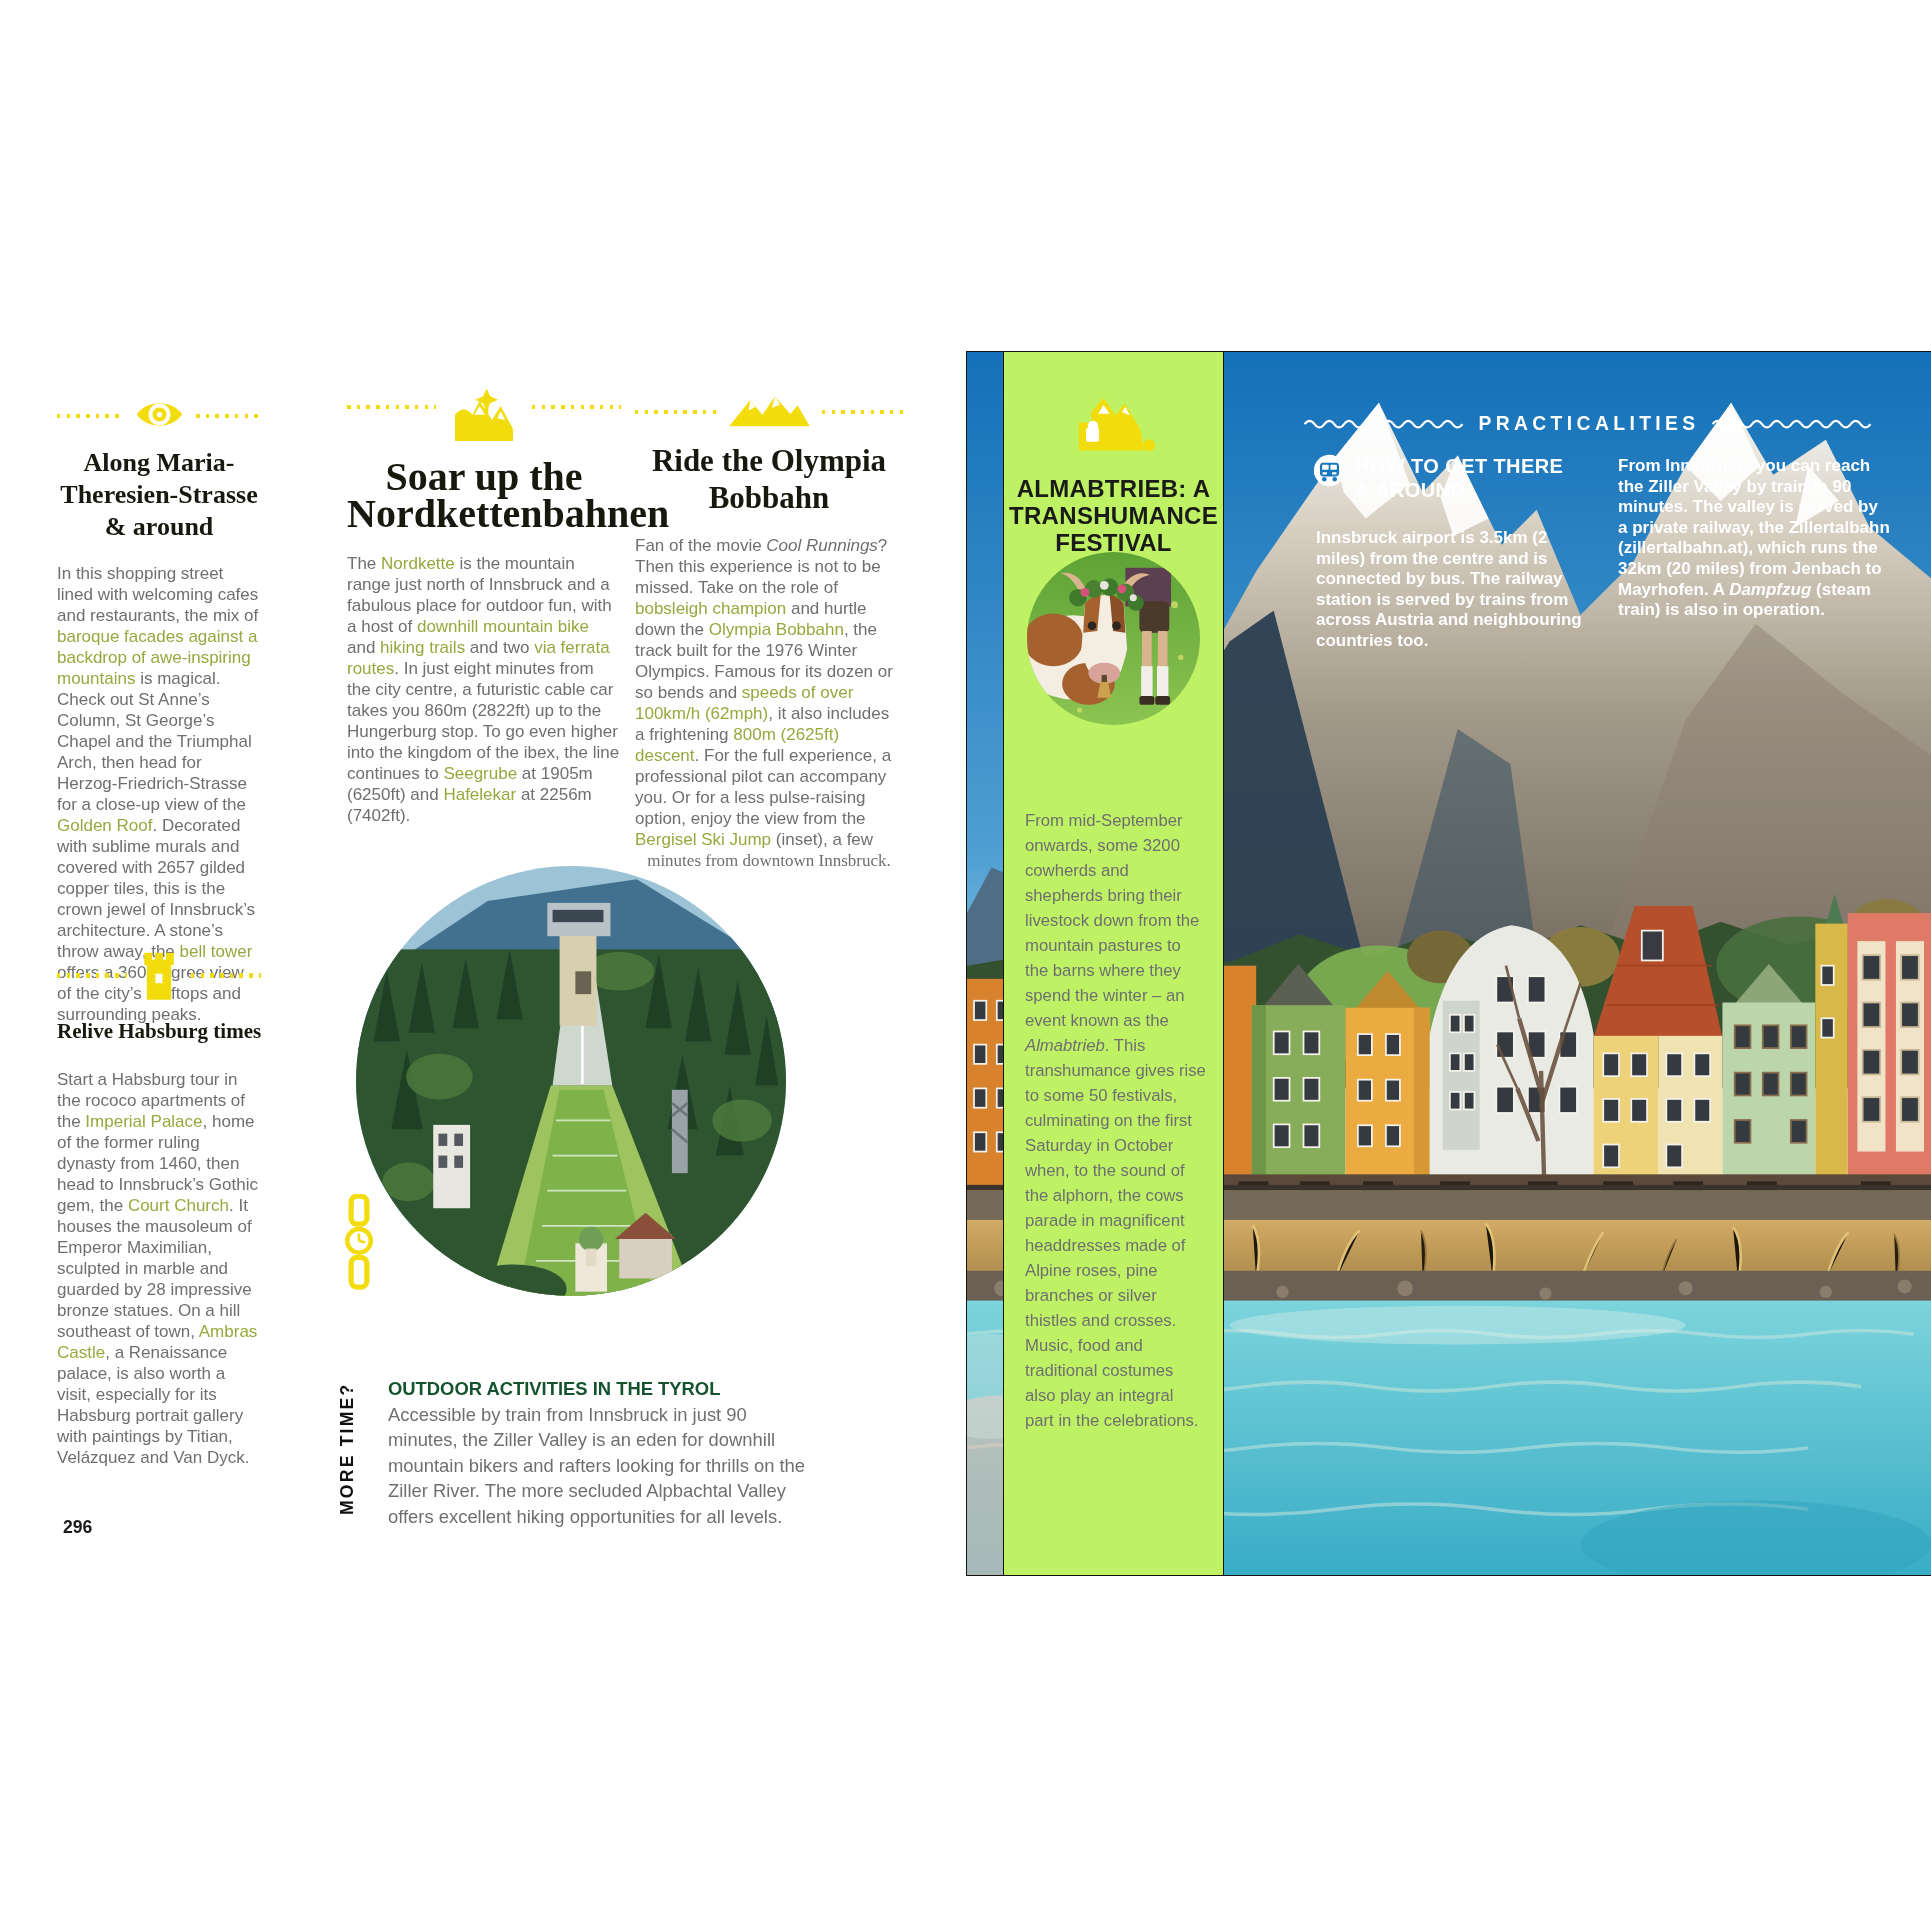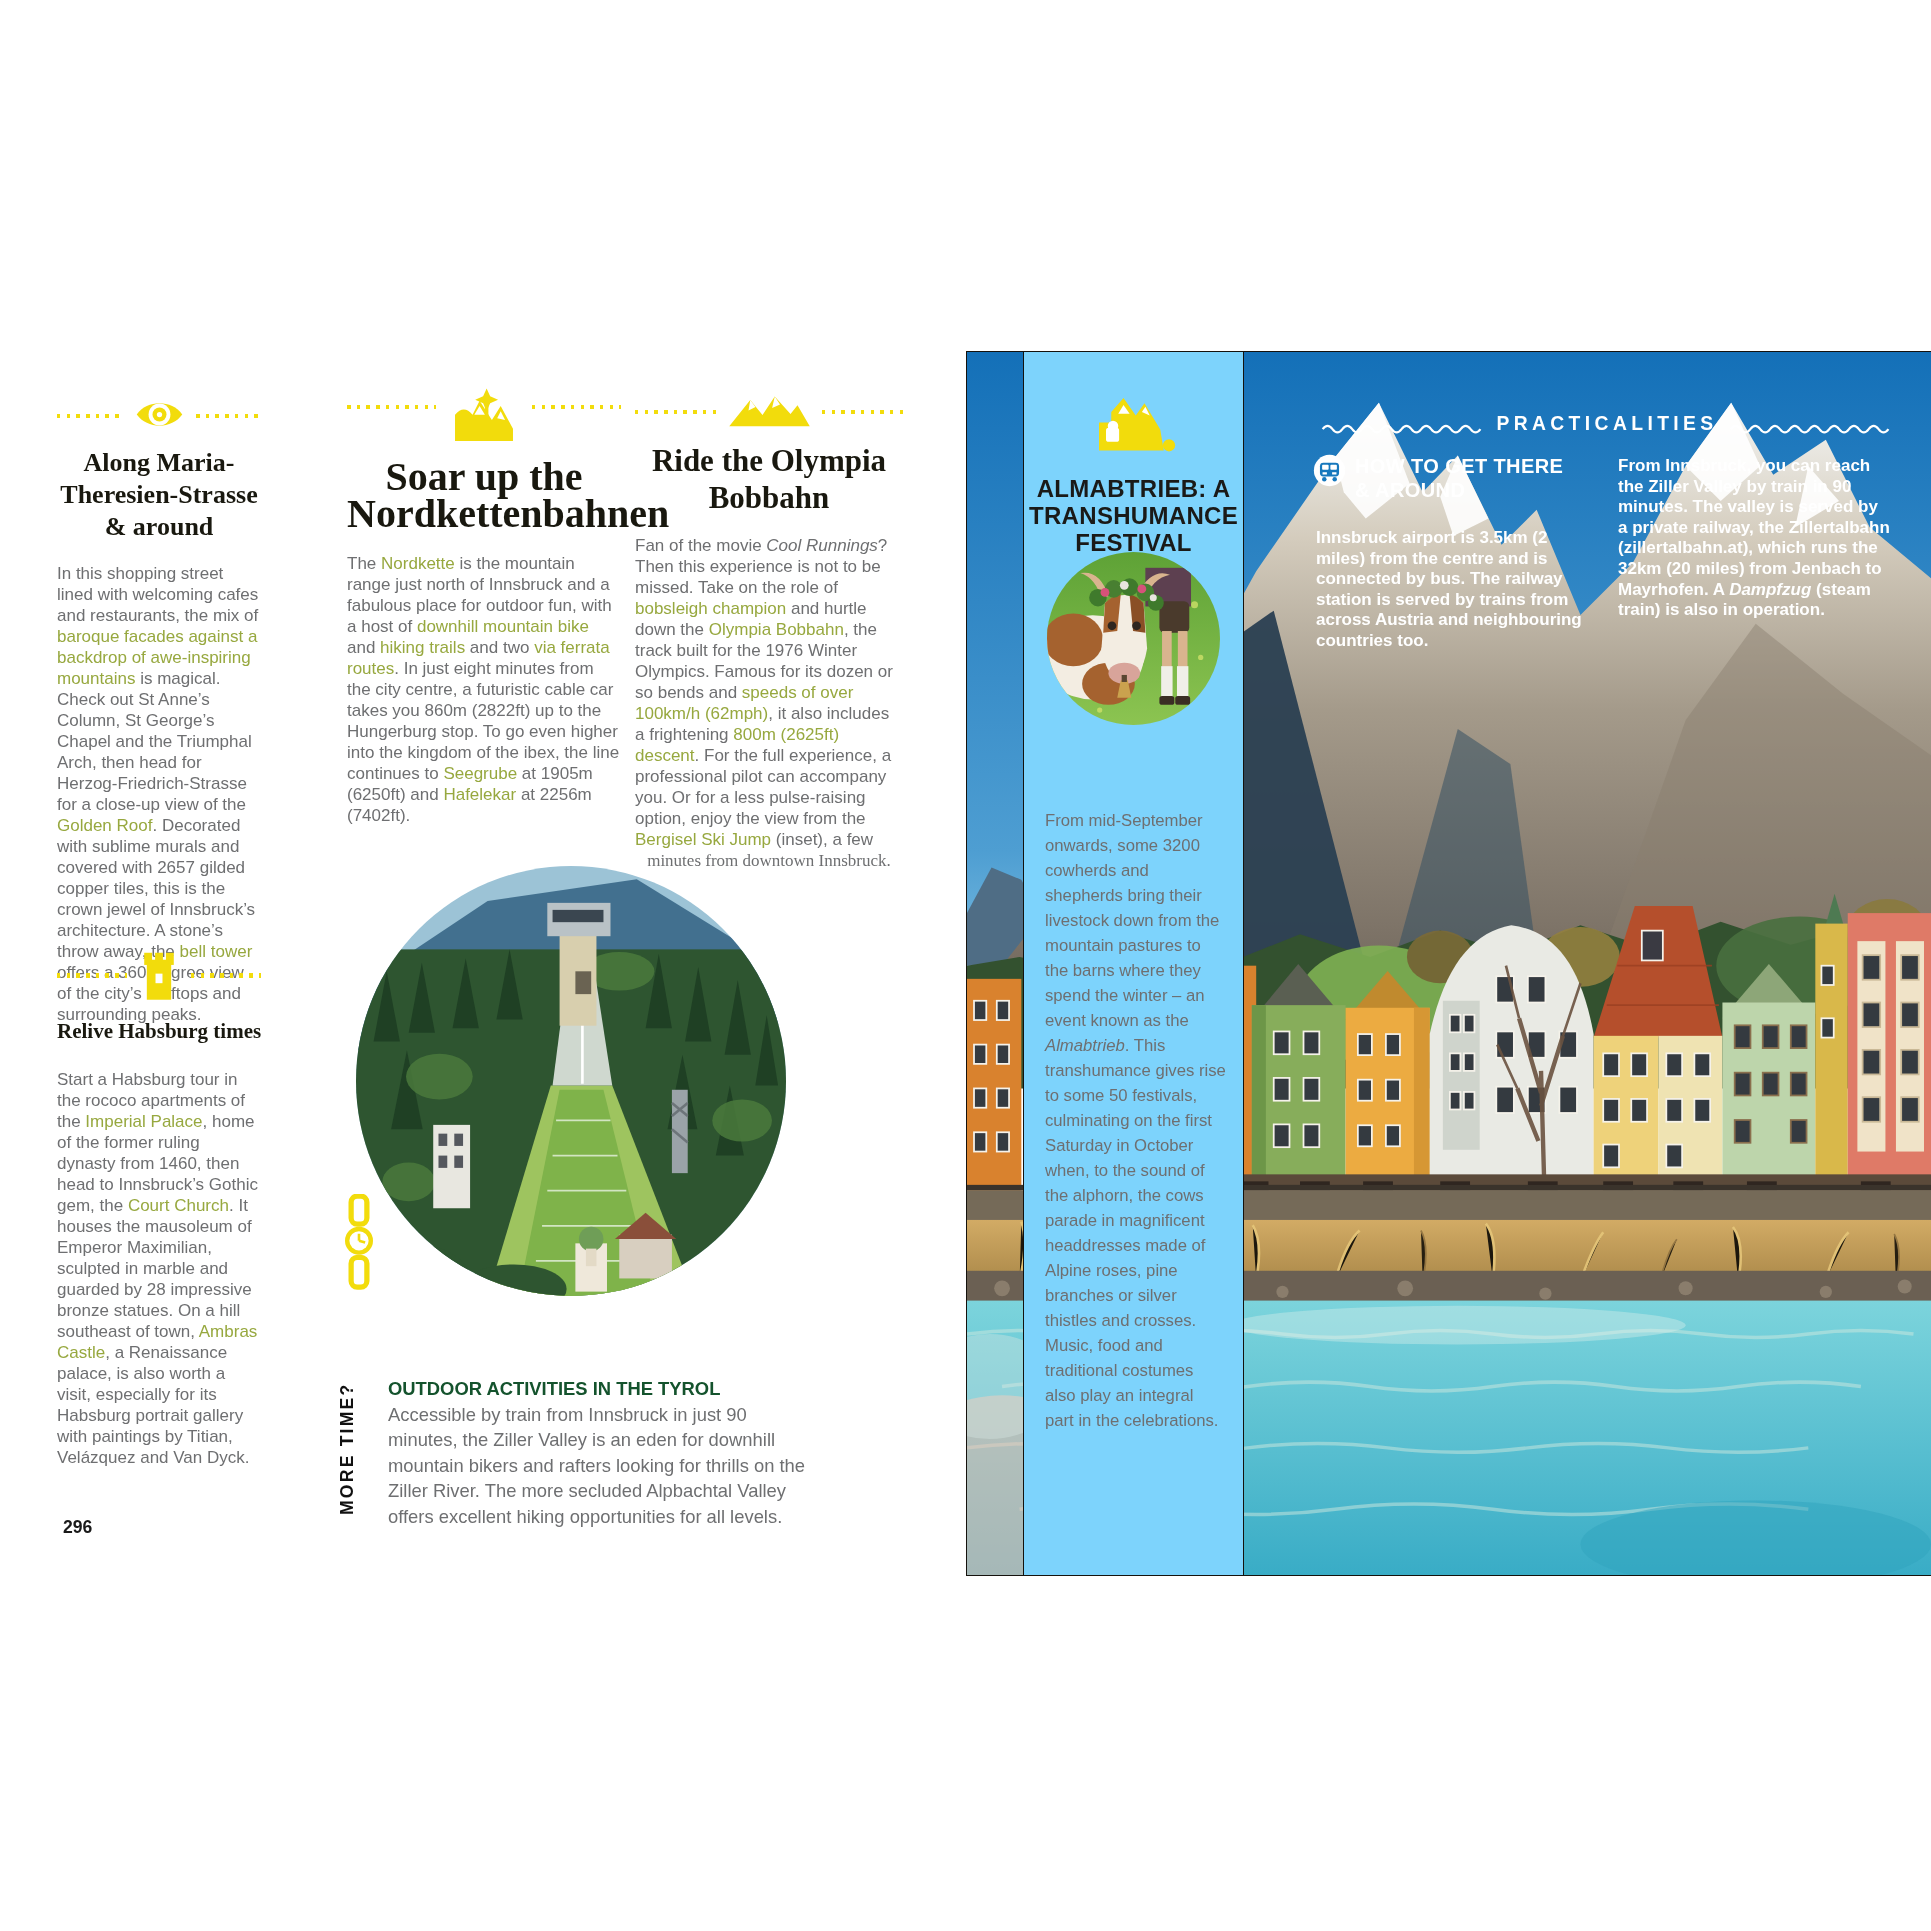--- a/index.html
+++ b/index.html
@@ -13,24 +13,24 @@
   .s-gb{color:#14532d;font-weight:700;}
   .serifh{font-family:"Liberation Serif","DejaVu Serif",serif;font-weight:700;color:#19180f;
           text-align:center;white-space:nowrap;}
   .hdrrow{display:flex;align-items:center;gap:12.3px;}
   .dotline{flex:1;height:4.4px;
      background:repeating-linear-gradient(90deg,#f2dc0c 0 3.5px,rgba(0,0,0,0) 3.5px 9.7px);}
   .tailcenter{text-align:center;}
   
   #photo-block{left:966px;top:351px;width:966px;height:1225px;border:1.8px solid #15120d;box-sizing:border-box;}
   #photo-scene{position:absolute;left:0;top:0;width:100%;height:100%;}
-  #festival-panel{position:absolute;left:56px;top:0;width:219px;height:100%;background:#7dd3fc;
+  #festival-panel{position:absolute;left:36px;top:0;width:219px;height:100%;background:#bef264;
      border-left:1.8px solid #15120d;border-right:1.8px solid #15120d;z-index:4;}
   .wtxt{color:#ffffff;font-weight:700;font-size:17px;line-height:20.6px;}
-  #practicalities-row{left:354px;top:61px;width:572px;display:flex;align-items:flex-end;gap:11px;z-index:3;}
+  #practicalities-row{left:336px;top:61px;width:572px;display:flex;align-items:center;gap:11px;z-index:3;}
   .practlabel{color:#fff;font-weight:700;font-size:19.3px;letter-spacing:4.4px;white-space:nowrap;}
   #how-block{left:346px;top:102px;display:flex;gap:9px;align-items:flex-start;z-index:3;}
   .howtitle{color:#fff;font-weight:700;font-size:20px;line-height:24px;letter-spacing:0.4px;}
   
   .festtitle{font-weight:800;font-size:24px;line-height:27px;color:#1a1a18;text-align:center;letter-spacing:0.3px;}
   .festbody{font-size:16.7px;line-height:25px;color:#6e6f71;}
   .circle-img{border-radius:50%;overflow:hidden;}
   
   #more-time-label{font-weight:800;font-size:17.6px;letter-spacing:2.2px;color:#111;
      writing-mode:vertical-rl;transform:rotate(180deg);}

